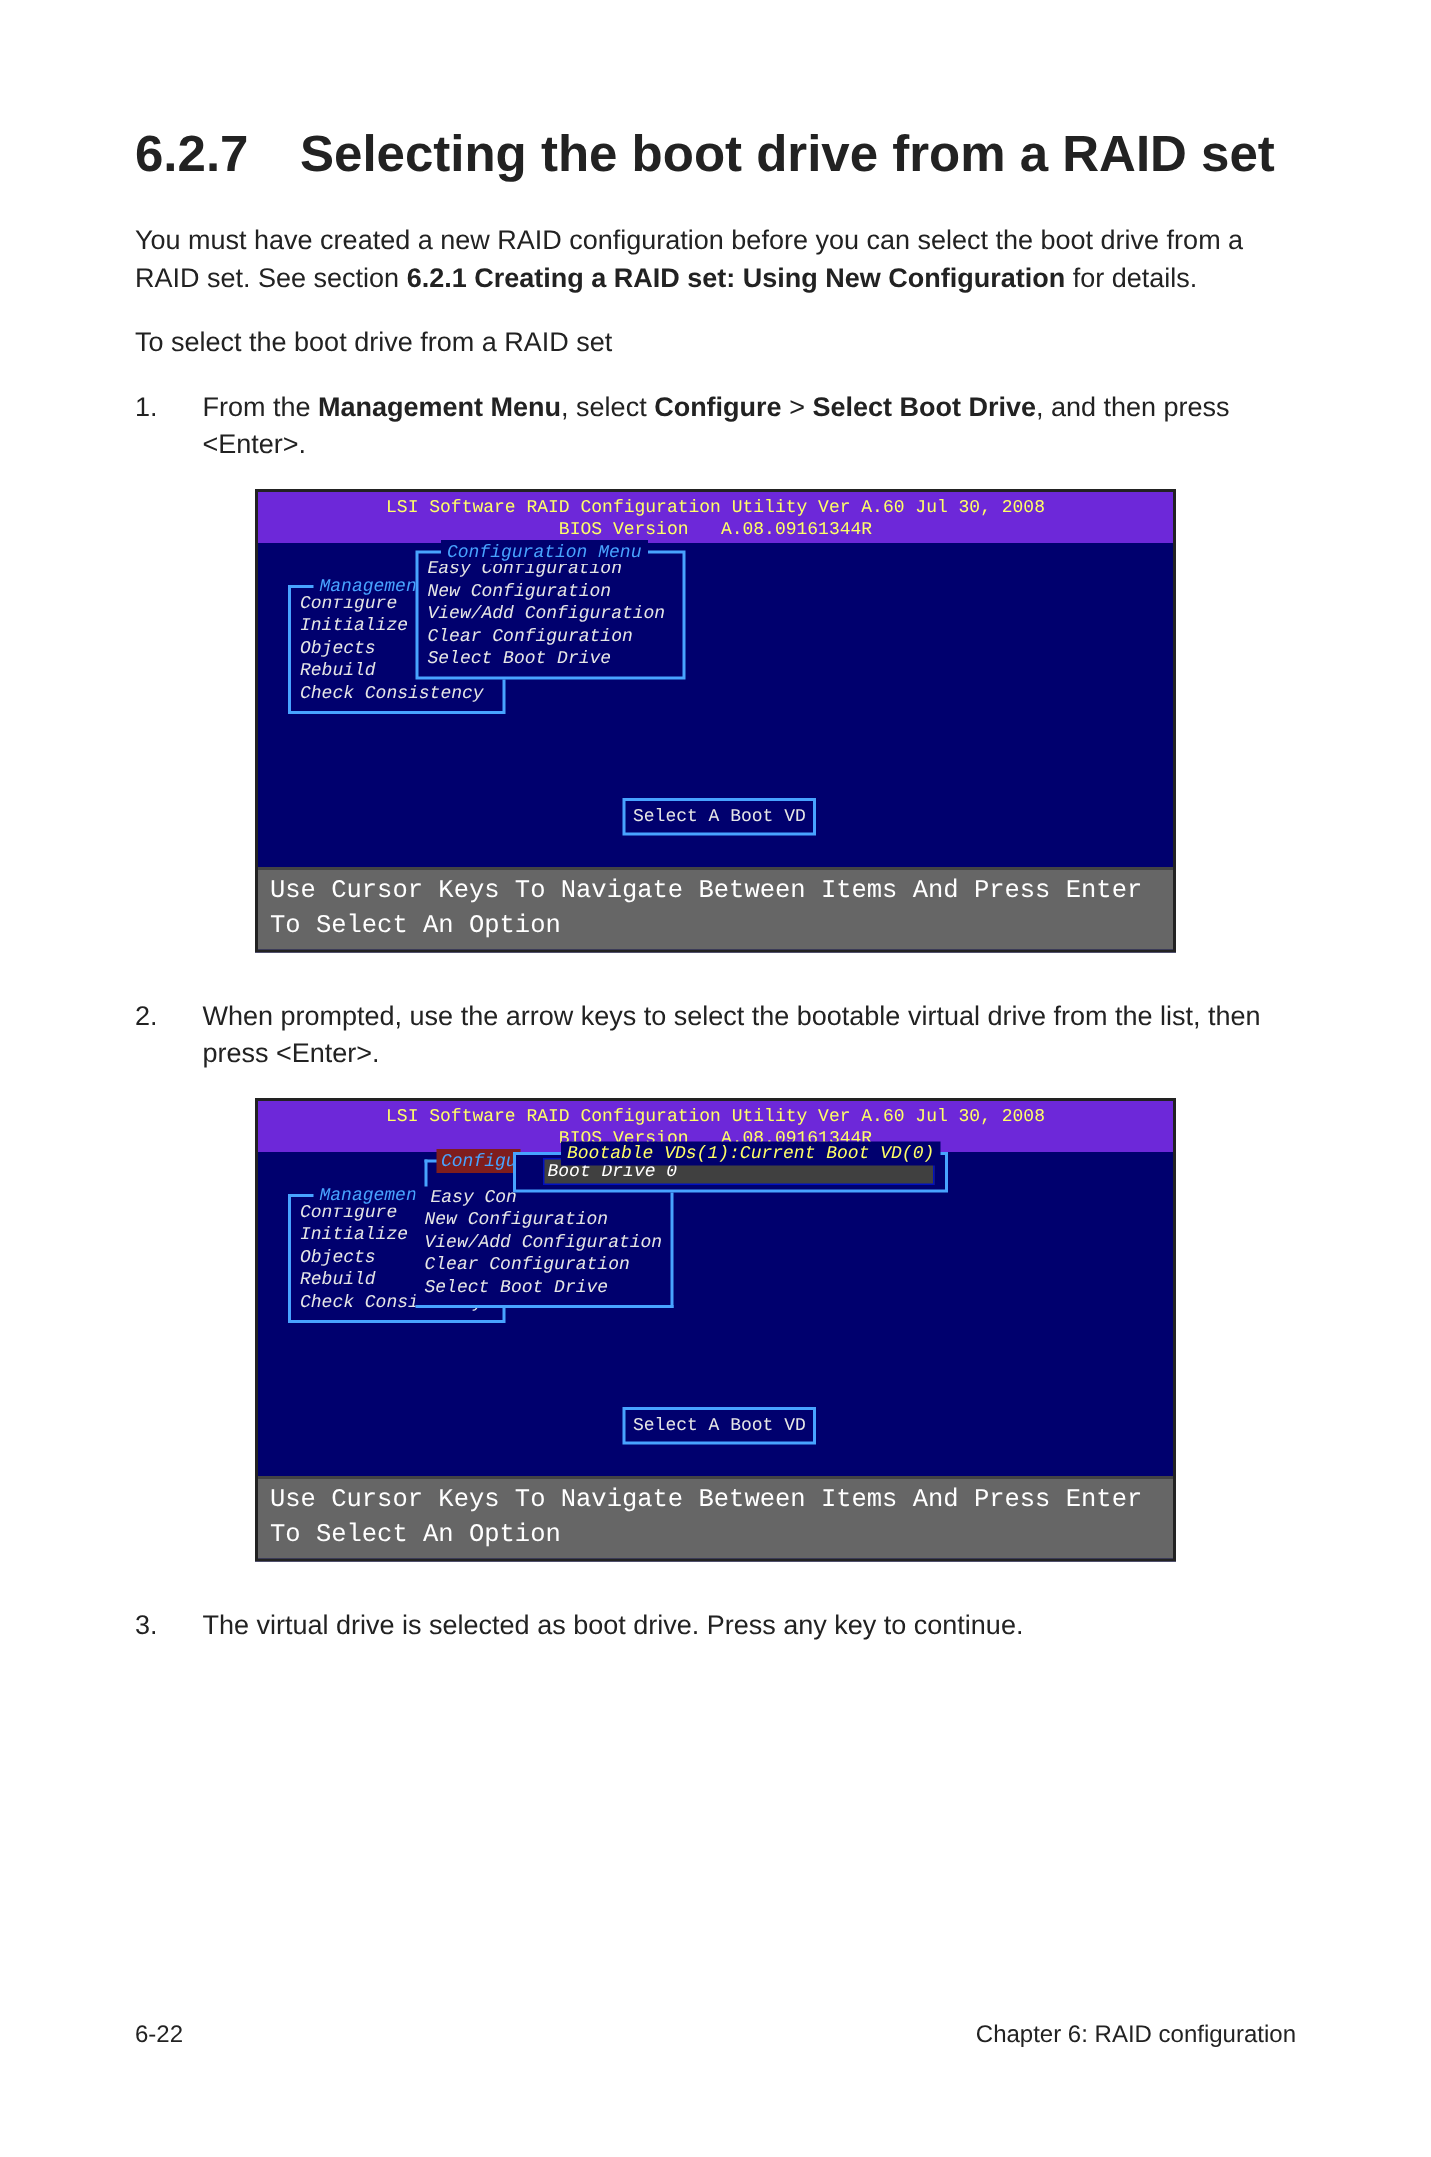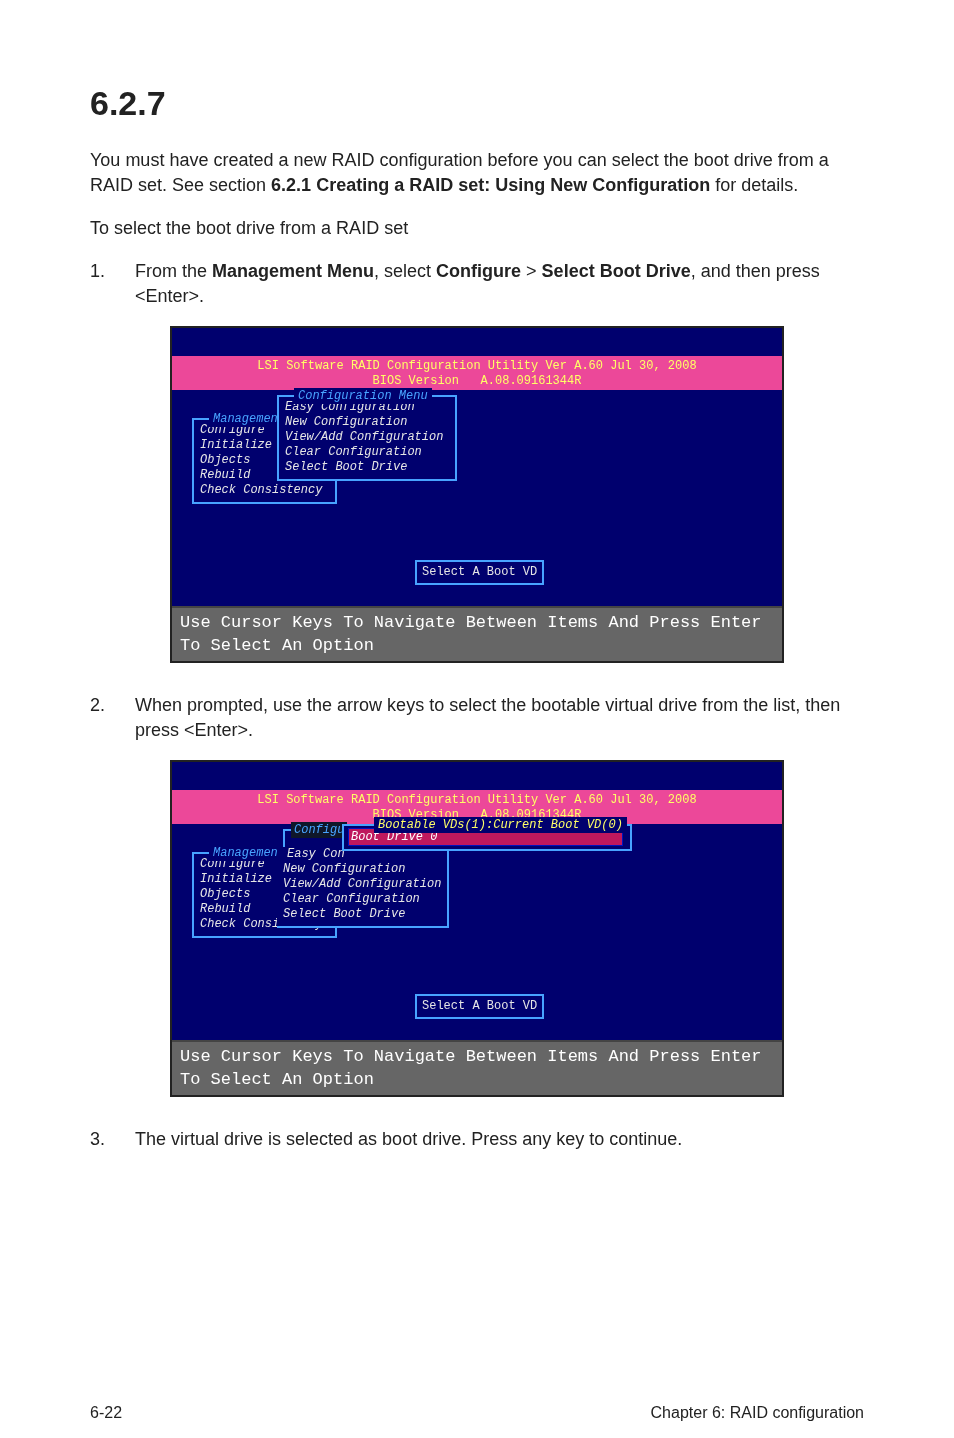--- a/index.html
+++ b/index.html
@@ -43,27 +43,26 @@
     background: #00006e;
     color: #e6e6e6;
     font-family: "Courier New", monospace;
     font-size: 12px;
     border: 2px solid #222;
     padding: 0;
     position: relative;
     box-sizing: border-box;
   }
   .bios-header {
-    background: #ec4899;
+    background: #6d28d9;
     color: #ffff66;
     text-align: center;
     padding: 3px 0 1px 0;
     white-space: pre;
     line-height: 1.25;
-    margin-top: 28px;
   }
   .bios-body {
     position: relative;
     height: 216px;
   }
   .bios-footer {
     background: #666666;
     color: #ffffff;
     text-align: left;
     padding: 3px 8px;
@@ -88,21 +87,21 @@
     padding: 0 4px;
     color: #48a3ff;
     font-size: 12px;
   }
   .menu-item {
     color: #e6e6e6;
     white-space: nowrap;
     line-height: 1.25;
   }
   .boot-option {
-    background: #be185d;
+    background: #404040;
     color: #fff;
     display: inline-block;
     flex: 1;
     border: 1px solid #0010c0;
     padding: 0 2px;
     margin-right: 3px;
   }
   .select-box {
     position: absolute;
     border: 2px solid #48a3ff;
@@ -118,20 +117,21 @@
     font-size: 16px;
     color: #222;
     margin-top: 250px;
   }
 </style>
 </head>
 <body>
 
 <h2 class="section-title">
   <span class="num">6.2.7</span>
+  <span>Selecting the boot drive from a RAID set</span>
 </h2>
 
 <p class="body">
   <span>You must have created a new RAID configuration before you can select the boot drive from a RAID set. See section </span><span class="bold">6.2.1 Creating a RAID set: Using New Configuration</span><span> for details.</span>
 </p>
 
 <p class="body">To select the boot drive from a RAID set</p>
 
 <div class="step">
   <div class="n">1.</div>
@@ -185,31 +185,31 @@
       <span class="box-title">Management M</span>
       <div class="menu-item"><span class="hi">Configure</span></div>
       <div class="menu-item">Initialize</div>
       <div class="menu-item">Objects</div>
       <div class="menu-item">Rebuild</div>
       <div class="menu-item">Check Consistency</div>
     </div>
 
     <div class="box" style="left:105px; top:5px; border-left:none; border-top:none; padding-top:0; padding-left:0;">
       <div style="border:2px solid #48a3ff; border-bottom:none; border-right:none; display:inline-block; padding:0 4px; margin-left:6px; position:relative;">
-        <span style="position:absolute; top:-9px; left:6px; background:#0f172a; color:#48a3ff; padding:0 3px;">Configu</span>
+        <span style="position:absolute; top:-9px; left:6px; background:#7f1d1d; color:#48a3ff; padding:0 3px;">Configu</span>
         <span style="visibility:hidden;">X</span>
       </div>
       <div class="menu-item" style="padding-left:10px;">Easy Con</div>
       <div class="menu-item" style="padding-left:6px;">New Configuration</div>
       <div class="menu-item" style="padding-left:6px;">View/Add Configuration</div>
       <div class="menu-item" style="padding-left:6px;">Clear Configuration</div>
       <div class="menu-item" style="padding-left:6px;"><span class="hi">Select Boot Drive</span></div>
     </div>
 
-    <div class="box" style="left:170px; top:0px; width:290px; padding:2px 4px 3px 4px;">
+    <div class="box" style="left:170px; top:0px; width:290px; padding:2px 4px 3px 18px;">
       <span class="box-title" style="color:#ffff66; left:30px;">Bootable VDs(1):Current Boot VD(0)</span>
       <div style="display:flex;">
         <span class="boot-option">Boot Drive 0</span>
       </div>
     </div>
 
     <div class="select-box">Select A Boot VD</div>
   </div>
 
   <div class="bios-footer">Use Cursor Keys To Navigate Between Items And Press Enter To Select An Option</div>

